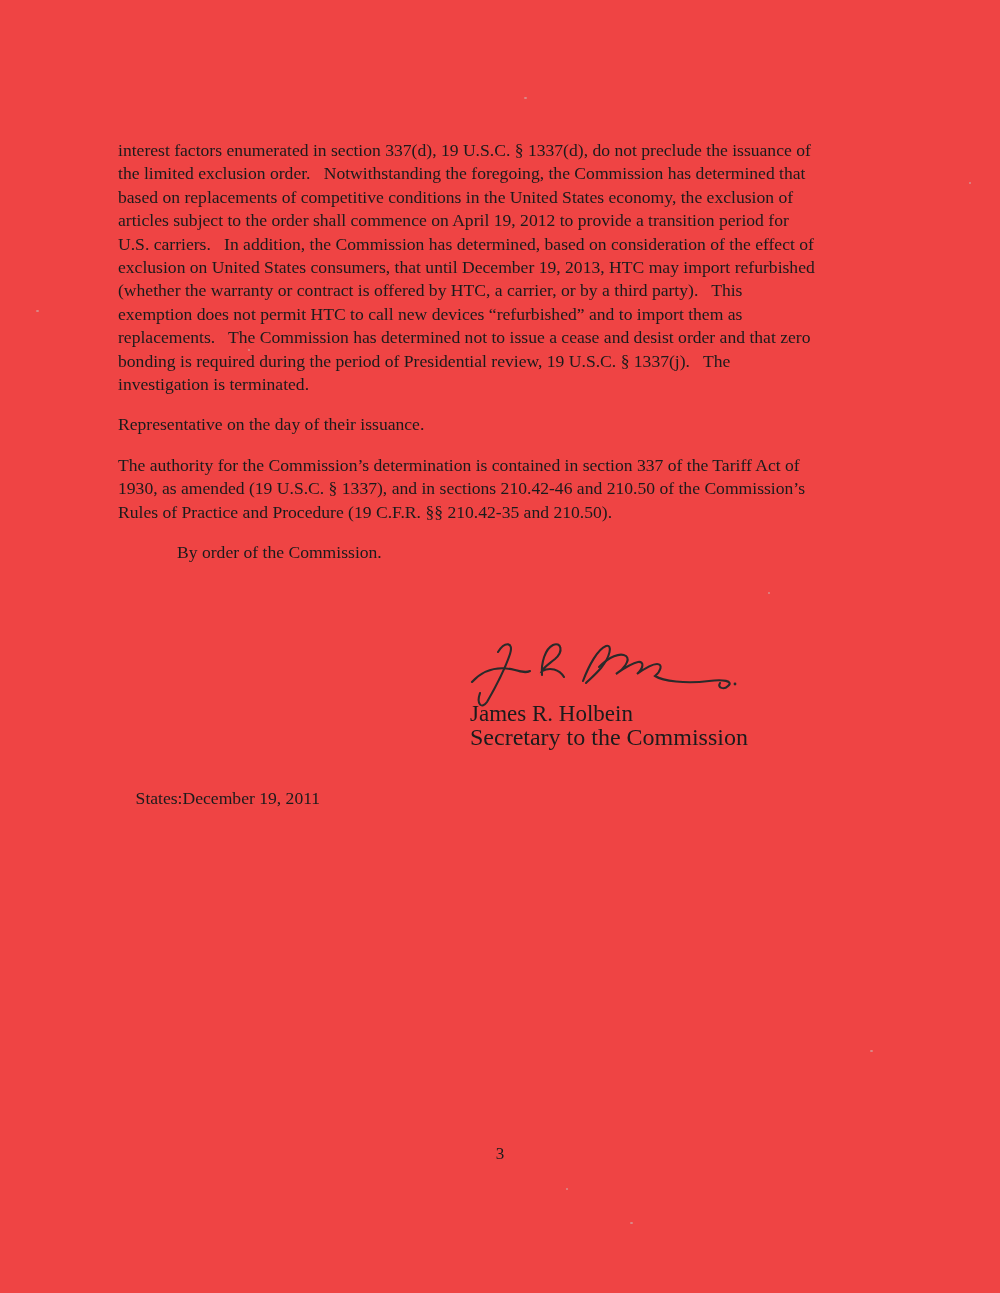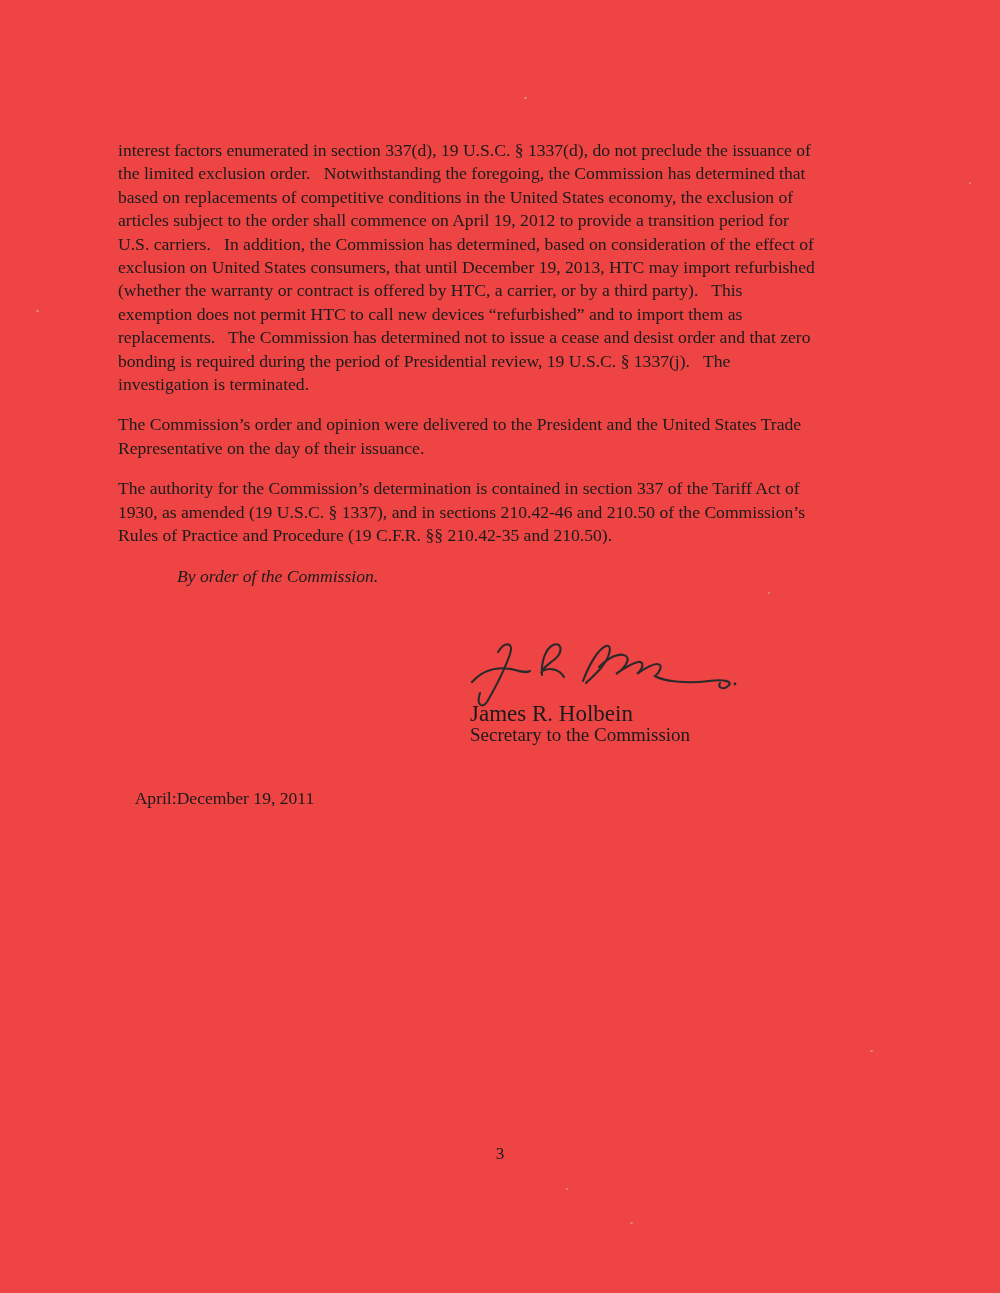--- a/index.html
+++ b/index.html
@@ -23,39 +23,38 @@
     width: 782px;
     font-size: 17.6px;
     line-height: 23.4px;
   }
   .para { margin: 0 0 17px 0; }
   .line { white-space: pre; }
   .closing {
     margin-top: 4px;
     padding-left: 59px;
     white-space: pre;
-    font-style: italic;
   }
   .sig-svg {
     position: absolute;
     left: 464px;
     top: 636px;
   }
   .sig-name {
     position: absolute;
     left: 470px;
     top: 701px;
     font-size: 23px;
     white-space: pre;
   }
   .sig-title {
     position: absolute;
     left: 470px;
     top: 724px;
-    font-size: 19px;
+    font-size: 24px;
     white-space: pre;
   }
   .issued {
     position: absolute;
     left: 118px;
     top: 767px;
     font-size: 17.6px;
     white-space: pre;
   }
   .issued .date { }
@@ -89,21 +88,20 @@
       <div class="line">U.S. carriers.   In addition, the Commission has determined, based on consideration of the effect of</div>
       <div class="line">exclusion on United States consumers, that until December 19, 2013, HTC may import refurbished</div>
       <div class="line">(whether the warranty or contract is offered by HTC, a carrier, or by a third party).   This</div>
       <div class="line">exemption does not permit HTC to call new devices “refurbished” and to import them as</div>
       <div class="line">replacements.   The Commission has determined not to issue a cease and desist order and that zero</div>
       <div class="line">bonding is required during the period of Presidential review, 19 U.S.C. § 1337(j).   The</div>
       <div class="line">investigation is terminated.</div>
     </div>
 
     <div class="para">
-      <div class="line">The Commission’s order and opinion were delivered to the President and the United States Trade</div>
       <div class="line">Representative on the day of their issuance.</div>
     </div>
 
     <div class="para">
       <div class="line">The authority for the Commission’s determination is contained in section 337 of the Tariff Act of</div>
       <div class="line">1930, as amended (19 U.S.C. § 1337), and in sections 210.42-46 and 210.50 of the Commission’s</div>
       <div class="line">Rules of Practice and Procedure (19 C.F.R. §§ 210.42-35 and 210.50).</div>
     </div>
 
     <div class="closing">By order of the Commission.</div>
@@ -116,21 +114,21 @@
     <path d="M78 39 C 77 27, 81 13, 89 9 C 97 5.5, 100 15, 91 23 C 85 28, 80 31, 78 35 C 86 31, 95 33, 100 41"></path>
     <path d="M119 45 C 125 29, 134 13, 142 10 C 149 8, 146 21, 137 32 C 131 39, 125 44, 122 47"></path>
     <path d="M135 31 C 145 21, 156 16, 162 20 C 167 24, 159 34, 152 38 C 159 33, 168 27, 174 26 C 181 25, 179 33, 173 38 C 180 33, 188 28, 193 28 C 199 28, 197 35, 191 40 C 199 45, 221 48, 245 45 C 259 43, 270 45, 264 50 C 260 54, 253 52, 256 47"></path>
     <circle cx="271" cy="48" r="1.4" fill="#2a2a2a" stroke="none"></circle>
   </svg>
 
   <div class="sig-name">James R. Holbein</div>
   <div class="sig-title">Secretary to the Commission</div>
 
   <div class="issued">
-    <span>April:</span><span class="date">December 19, 2011</span>
+    <span>States:</span><span class="date">December 19, 2011</span>
   </div>
 
   <div class="page-number">3</div>
 
   <div class="speck" style="left:524px; top:97px;  width:3px; height:2px;"></div>
   <div class="speck" style="left:969px; top:182px; width:2px; height:2px;"></div>
   <div class="speck" style="left:36px;  top:310px; width:3px; height:2px;"></div>
   <div class="speck" style="left:248px; top:349px; width:2px; height:2px;"></div>
   <div class="speck" style="left:768px; top:592px; width:2px; height:2px;"></div>
   <div class="speck" style="left:870px; top:1050px;width:3px; height:2px;"></div>

